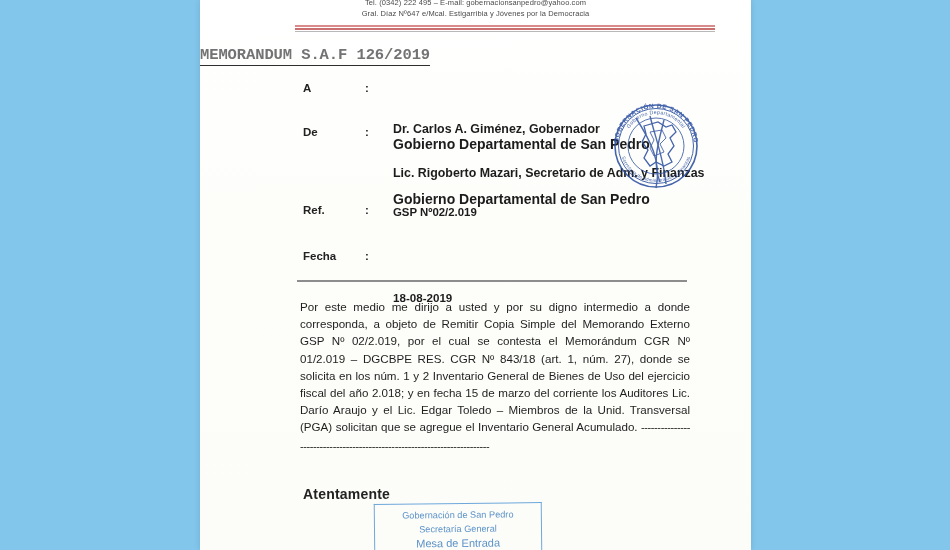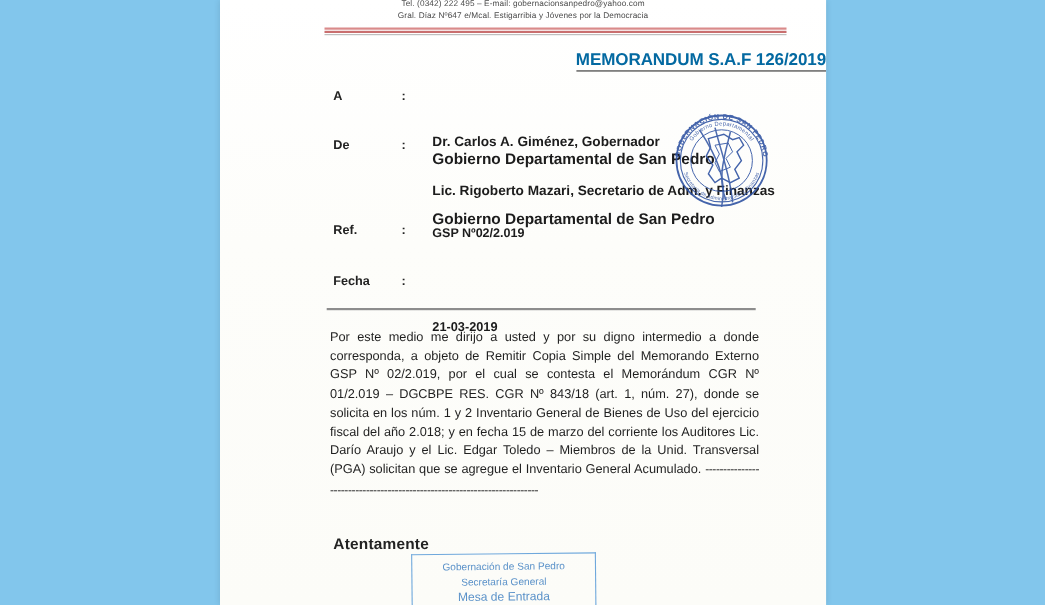--- a/index.html
+++ b/index.html
@@ -80,25 +80,26 @@
     position: absolute; left: 0; top: 6px; width: 100%; height: 0.9px;
     background: #b8b8b8;
   }
 
   
   .doc-title {
     position: absolute;
     top: 46px;
     left: 0;
     right: 0;
-    text-align: right;
+    text-align: left;
     font-size: 15.5px;
     font-weight: bold;
-    color: #0369a1;
+    color: #737373;
     letter-spacing: -0.1px;
+    font-family: Liberation Mono, monospace;
   }
   .doc-title span {
     border-bottom: 1.6px solid #2e2e2e;
     padding-bottom: 1px;
   }
 
   
   .fields {
     position: absolute;
     left: 0;
@@ -278,21 +279,21 @@
           <div class="f-colon">:</div>
           <div class="f-value">
             <span class="vline">GSP Nº02/2.019</span>
           </div>
         </div>
 
         <div class="field-row row-fecha">
           <div class="f-label">Fecha</div>
           <div class="f-colon">:</div>
           <div class="f-value">
-            <span class="v1">21-03-2019</span>
+            <span class="v1">18-08-2019</span>
           </div>
         </div>
 
       </div>
 
       <div class="rule-gray"></div>
 
       <div class="body-text"><span>Por este medio me dirijo a usted y por su digno intermedio a donde corresponda, a objeto de Remitir Copia Simple del Memorando Externo GSP Nº 02/2.019, por el cual se contesta el Memorándum CGR Nº 01/2.019 – DGCBPE RES. CGR Nº 843/18 (art. 1, núm. 27), donde se solicita en los núm. 1 y 2 Inventario General de Bienes de Uso del ejercicio fiscal del año 2.018; y en fecha 15 de marzo del corriente los Auditores Lic. Darío Araujo y el Lic. Edgar Toledo – Miembros de la Unid. Transversal (PGA) solicitan que se agregue el Inventario General Acumulado. </span><span class="dashes">-------------------------------------------------------------------------</span></div>
 
       <div class="closing">Atentamente</div>

